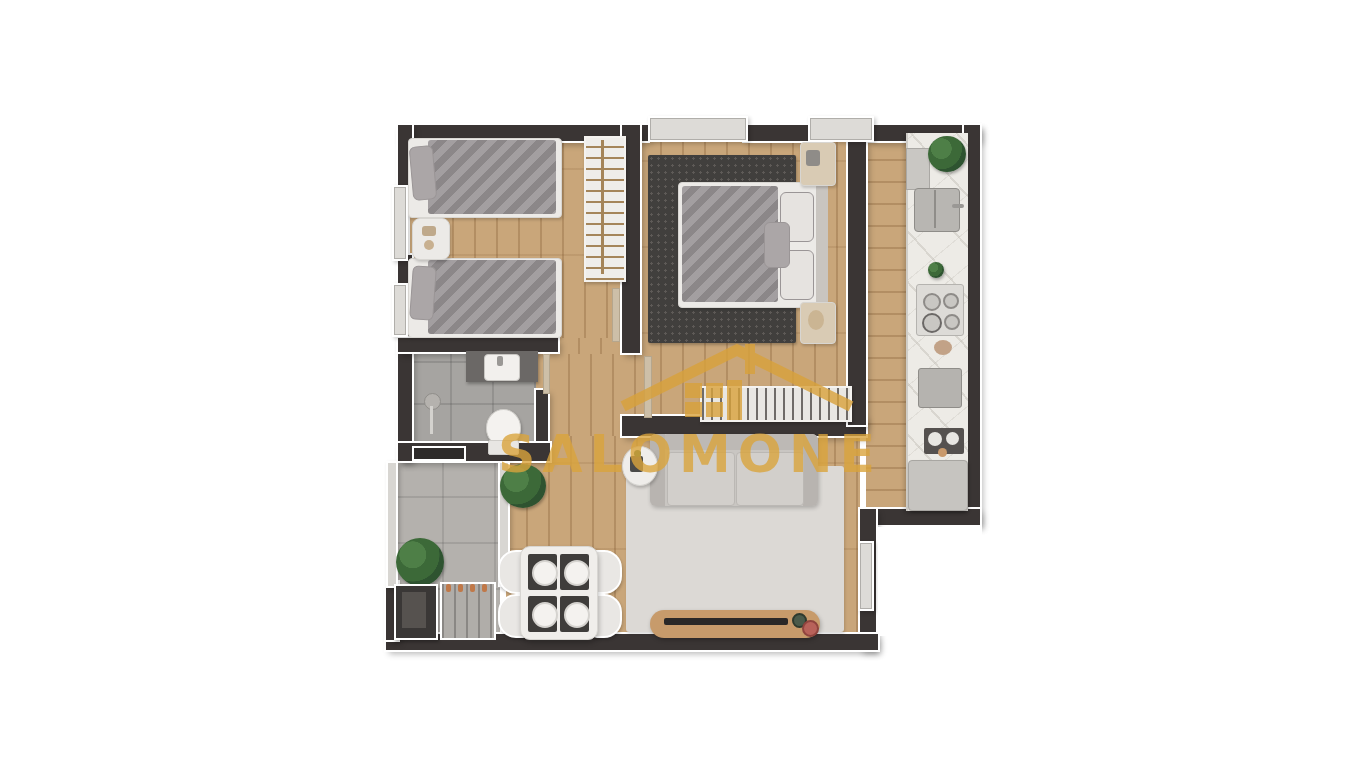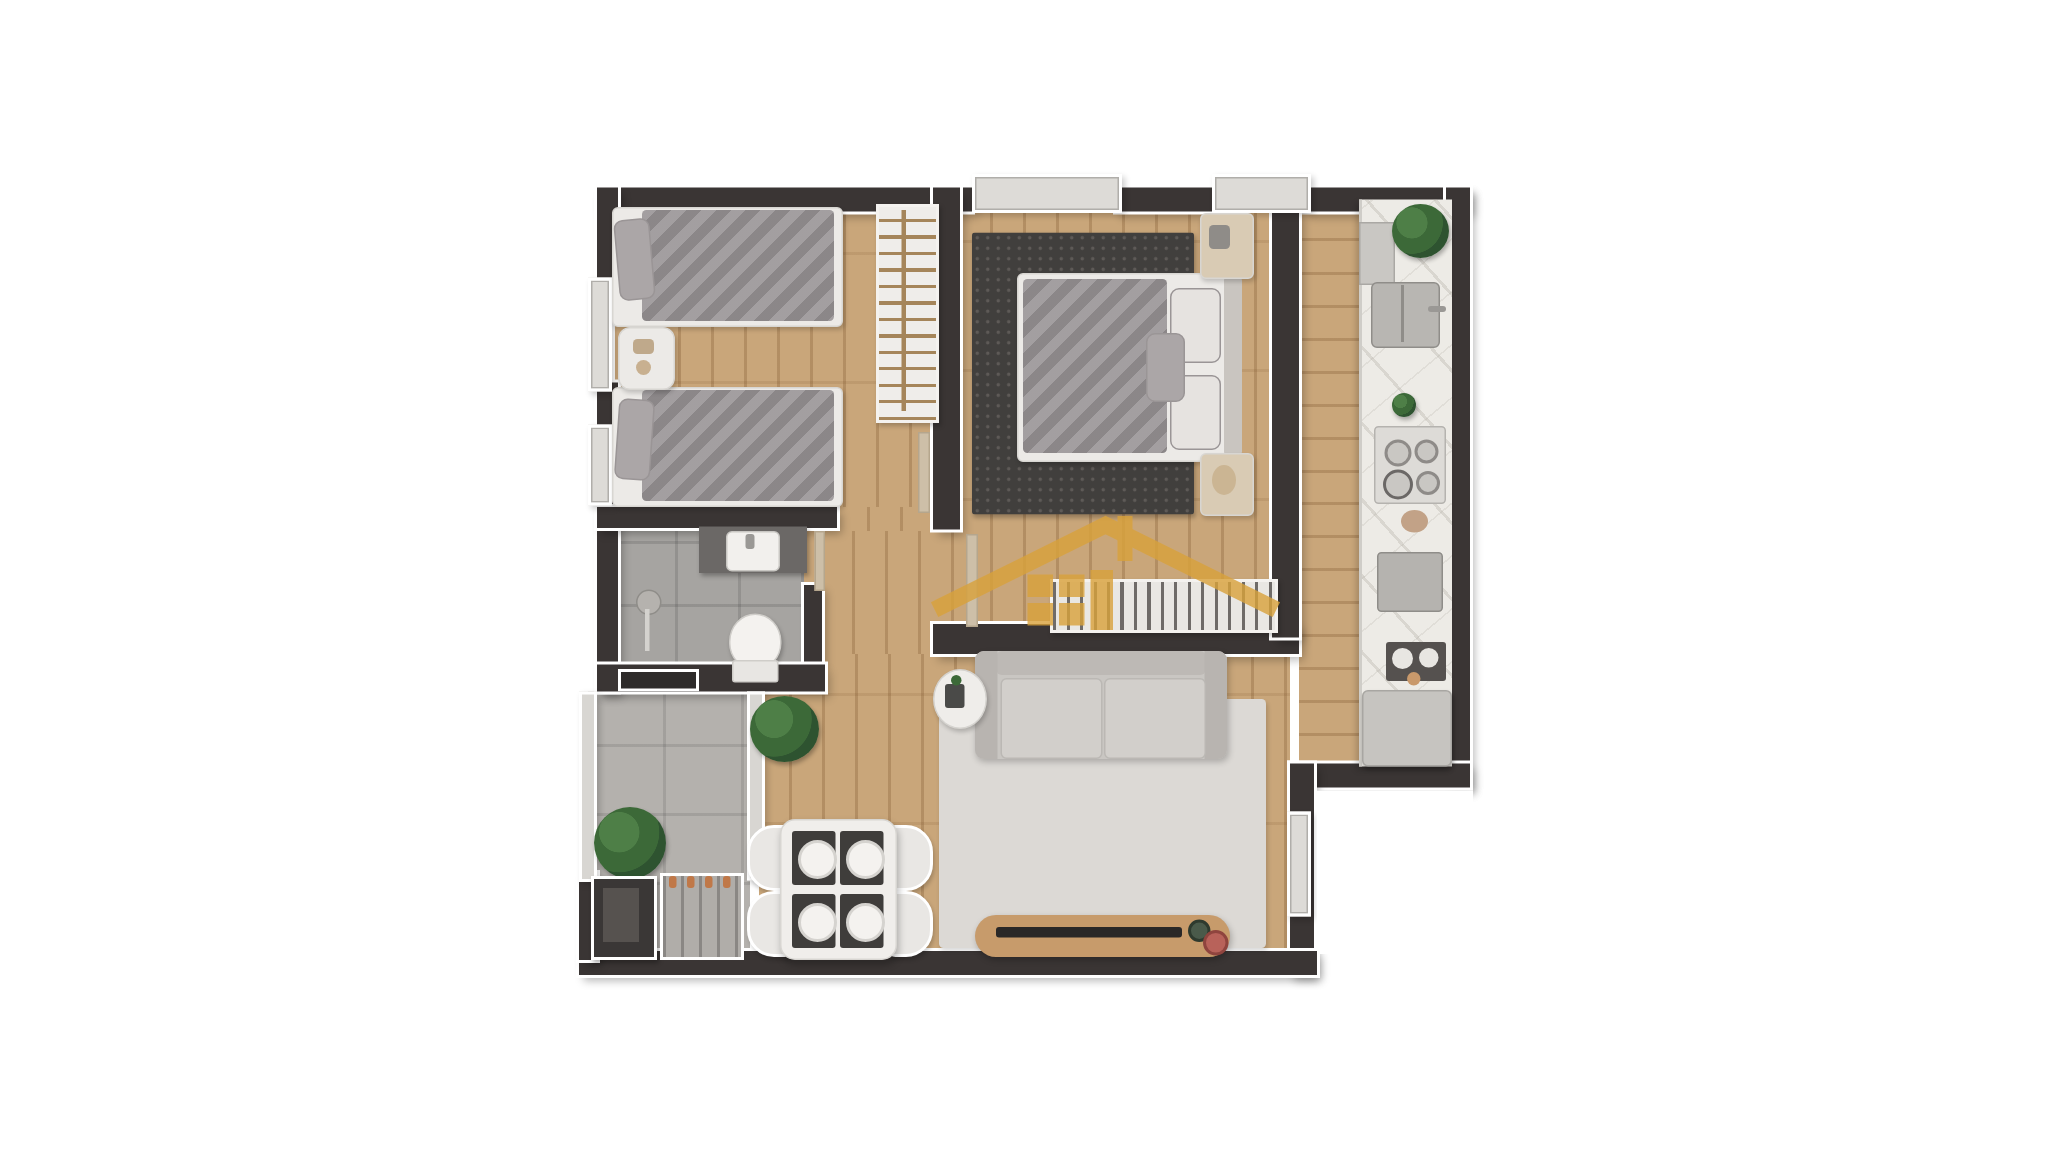--- a/index.html
+++ b/index.html
@@ -186,14 +186,15 @@
     <g fill="none" stroke="#D9A23B" stroke-width="11" stroke-linecap="square">
       <path d="M 38 76 L 147 22 L 256 76"></path>
     </g>
     <rect x="155" y="16" width="10" height="30" fill="#D9A23B"></rect>
     <rect x="95" y="55" width="17" height="15" fill="#D9A23B"></rect>
     <rect x="95" y="74" width="17" height="15" fill="#D9A23B"></rect>
     <rect x="116" y="55" width="17" height="15" fill="#D9A23B"></rect>
     <rect x="116" y="74" width="17" height="15" fill="#D9A23B"></rect>
     <rect x="137" y="52" width="15" height="40" fill="#D9A23B"></rect>
   </svg>
+  <div class="abs watermark-text" style="left:495px;top:424px;width:390px;font-size:52px;">SALOMONE</div>
 
 </div>
 
 </body></html>

